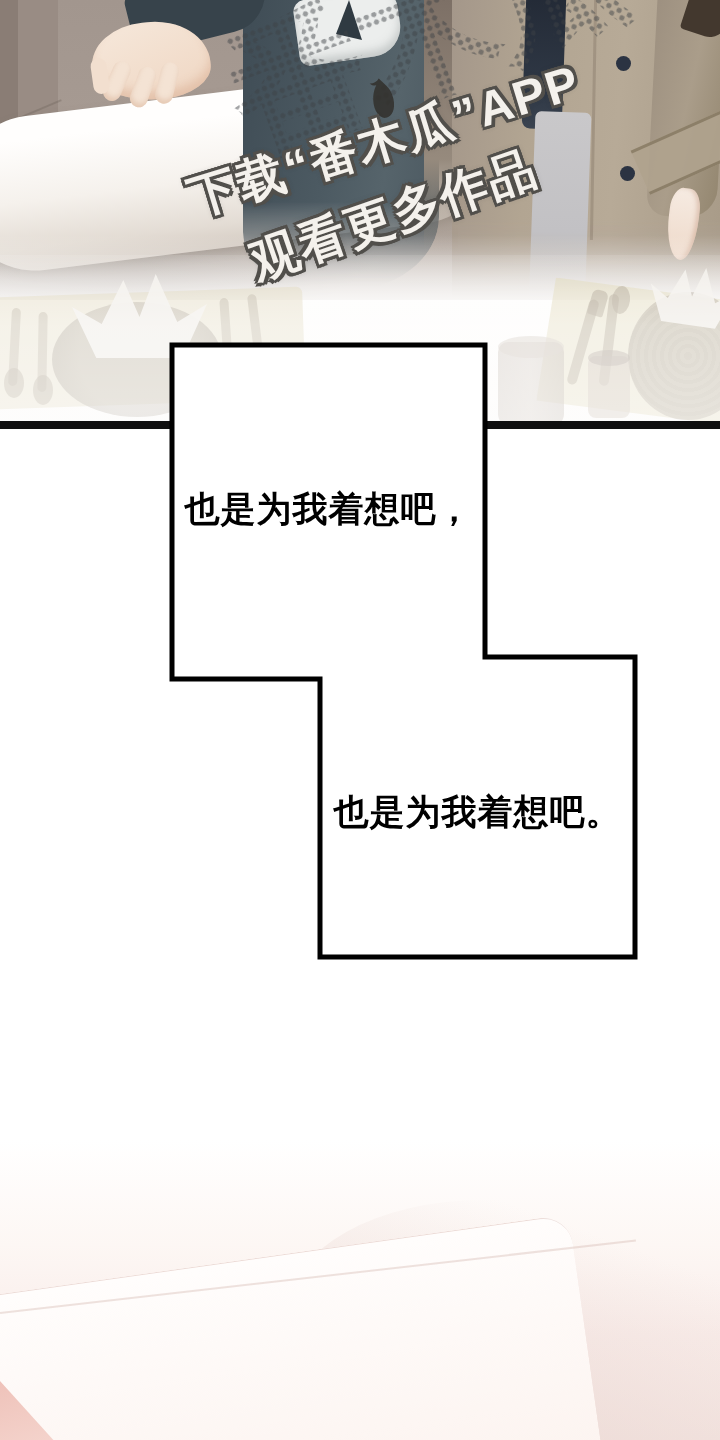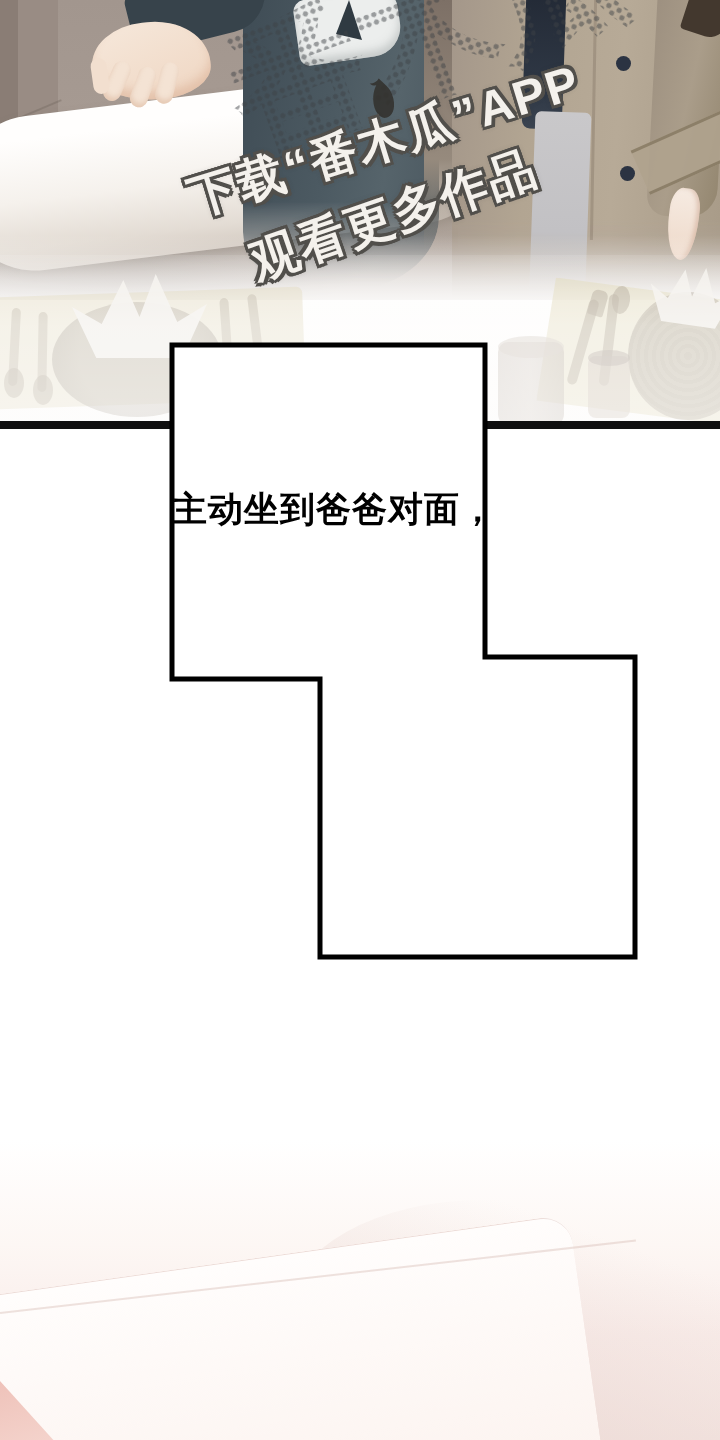--- a/index.html
+++ b/index.html
@@ -216,21 +216,22 @@
     </svg>
     <div class="abs wm wm1">下载“番木瓜”APP</div>
     <div class="abs wm wm2">观看更多作品</div>
   </div>
 
   <div class="abs divider"></div>
 
   <svg class="abs caption-svg" viewBox="0 0 720 1440">
     <polygon points="172,345 485,345 485,657 635,657 635,957 320,957 320,679 172,679" fill="#ffffff" stroke="#000000" stroke-width="5" stroke-linejoin="miter"></polygon>
   </svg>
-  <div class="abs cap-text cap1">主动坐到爸爸对面，</div>
+  <div class="abs cap-text cap1">也是为我着想吧，</div>
+  <div class="abs cap-text cap2">也是为我着想吧。</div>
 
   <div class="abs bottom-scene">
     <div class="abs bottom-shade-right"></div>
     <div class="abs white-sheet"></div>
     <div class="abs faint-line"></div>
     <div class="abs pink-wedge"></div>
   </div>
 
 </div>
 

